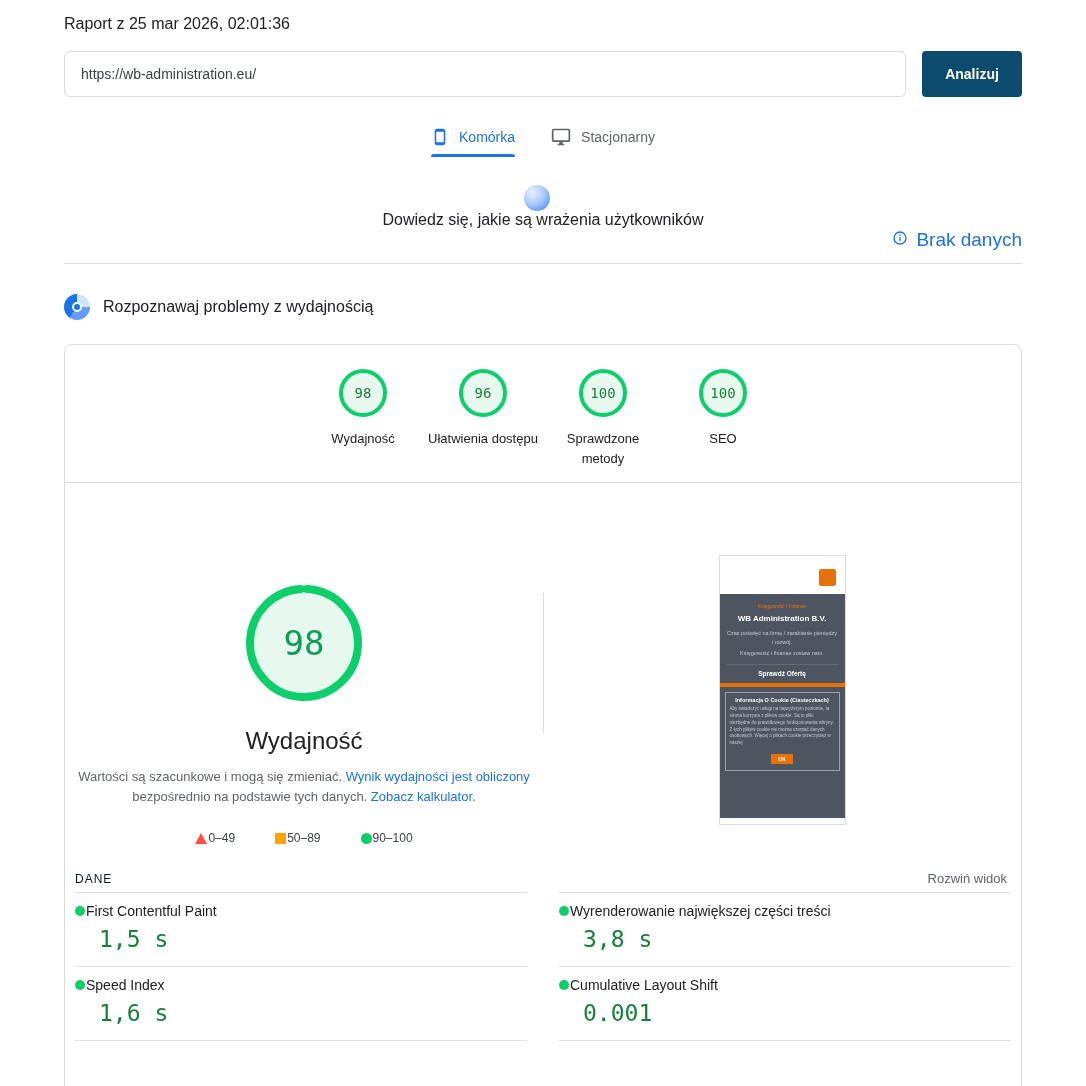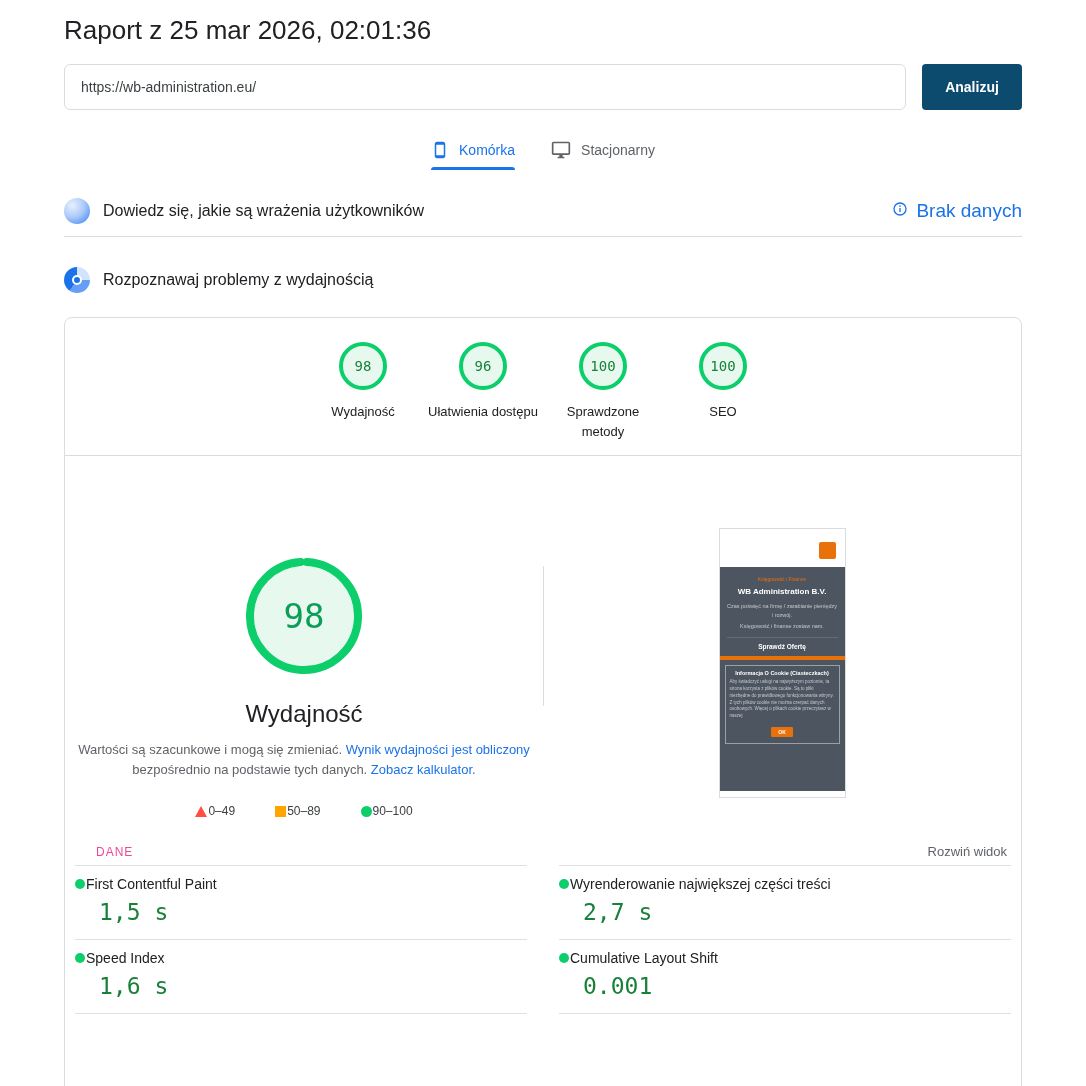--- a/index.html
+++ b/index.html
@@ -1,38 +1,38 @@
 <!DOCTYPE html>
 <html><head>
 <meta charset="utf-8">
 <style>
   * { box-sizing: border-box; margin: 0; padding: 0; }
   html, body { width: 1086px; height: 1086px; background: #fff; overflow: hidden; }
   body { font-family: "Liberation Sans", sans-serif; color: #202124; }
   .page { padding: 0 64px; }
 
-  .report-title { padding-top: 15px; font-size: 26px; font-weight: 500; color: #202124; }
+  .report-title { padding-top: 15px; font-size: 16px; font-weight: 500; color: #202124; }
 
   .search-row { display: flex; margin-top: 18px; }
   .url-input { flex: 1; height: 46px; border: 1px solid #dadce0; border-radius: 6px;
                padding: 0 16px; font-size: 14px; color: #3c4043; font-family: inherit; outline: none; }
   .analyze-btn { width: 100px; height: 46px; margin-left: 16px; background: #0c4a6e; border: none;
                  border-radius: 4px; color: #fff; font-size: 14px; font-weight: bold;
                  font-family: inherit; cursor: pointer; }
 
   .tabs { display: flex; justify-content: center; gap: 36px; margin-top: 30px; }
   .tab { display: flex; align-items: center; gap: 10px; padding-bottom: 10px; font-size: 14px;
          font-weight: 500; color: #5f6368; cursor: pointer; position: relative; }
   .tab.active { color: #1a73e8; }
   .tab.active::after { content: ""; position: absolute; left: 0; right: 0; bottom: 0; height: 3px;
                        background: #1a73e8; border-radius: 3px 3px 0 0; }
   .tab svg { display: block; }
 
   .section-row { display: flex; align-items: center; padding: 12px 0; }
-  .section-row.first { margin-top: 16px; }
+  .section-row.first { margin-top: 16px; flex-direction: column; }
   .section-row.second { margin-top: 14px; padding: 16px 0; }
   .section-icon { width: 26px; height: 26px; border-radius: 50%; margin-right: 13px; flex: none; }
   .icon-users { background: radial-gradient(circle at 32% 28%, #e8f0fe 0%, #aecbfa 45%, #669df6 78%, #1a73e8 100%); }
   .icon-speed { background: conic-gradient(#d2e3fc 0 25%, #669df6 25% 60%, #1a73e8 60% 100%); position: relative; }
   .icon-speed::after { content: ""; position: absolute; inset: 8px; border-radius: 50%;
                        background: #1a73e8; border: 2px solid #fff; }
   .section-title { font-size: 16px; font-weight: 500; color: #202124; }
   .section-right { margin-left: auto; display: flex; align-items: center; gap: 8px; cursor: pointer; }
   .no-data-link { color: #1a73e8; font-size: 19px; }
   .divider { border: none; border-top: 1px solid #dadce0; }
@@ -83,21 +83,21 @@
   .thumb-cta { color: #fff; font-size: 6.5px; font-weight: bold; margin-top: 8px; padding-top: 5px;
                border-top: 1px solid #646c76; }
   .thumb-bar { height: 4px; background: #e8710a; margin-top: 6px; }
   .thumb-cookie { margin: 5px 5px 0; border: 1px solid #9aa0a6; padding: 4px 4px 5px; text-align: center; }
   .thumb-cookie-title { color: #fff; font-size: 5.5px; font-weight: bold; }
   .thumb-cookie-text { color: #c4c9cf; font-size: 4.5px; line-height: 1.55; margin-top: 3px; text-align: left; }
   .thumb-ok { display: inline-block; margin-top: 4px; background: #e8710a; color: #fff;
               font-size: 5px; font-weight: bold; padding: 2px 7px; border-radius: 1px; }
 
   .dane-row { display: flex; justify-content: space-between; align-items: center; padding: 6px 14px 6px 10px; }
-  .dane-label { font-size: 12px; letter-spacing: 1px; color: #ec4899; margin-left: 21px; }
+  .dane-label { font-size: 12px; letter-spacing: 1px; color: #0f172a; }
   .expand-link { font-size: 13px; color: #5f6368; cursor: pointer; }
 
   .metrics { display: flex; padding: 0 10px; }
   .metrics-col { flex: 1; }
   .metrics-col + .metrics-col { margin-left: 32px; }
   .metric { border-top: 1px solid #e0e0e0; padding: 10px 0 14px; }
   .metrics-col .metric:last-child { border-bottom: 1px solid #e0e0e0; }
   .metric-head { display: flex; align-items: center; gap: 1px; font-size: 14px; color: #202124; }
   .metric-dot { width: 10px; height: 10px; border-radius: 50%; background: #0cce6b; flex: none; }
   .metric-value { margin: 7px 0 0 24px; font-family: "DejaVu Sans Mono", monospace;
@@ -253,21 +253,21 @@
           </div>
           <div class="metric-value">1,6 s</div>
         </div>
       </div>
       <div class="metrics-col">
         <div class="metric">
           <div class="metric-head">
             <span class="metric-dot"></span>
             <span class="metric-name">Wyrenderowanie największej części treści</span>
           </div>
-          <div class="metric-value">2,7 s</div>
+          <div class="metric-value">3,8 s</div>
         </div>
         <div class="metric">
           <div class="metric-head">
             <span class="metric-dot"></span>
             <span class="metric-name">Cumulative Layout Shift</span>
           </div>
           <div class="metric-value">0.001</div>
         </div>
       </div>
     </div>

